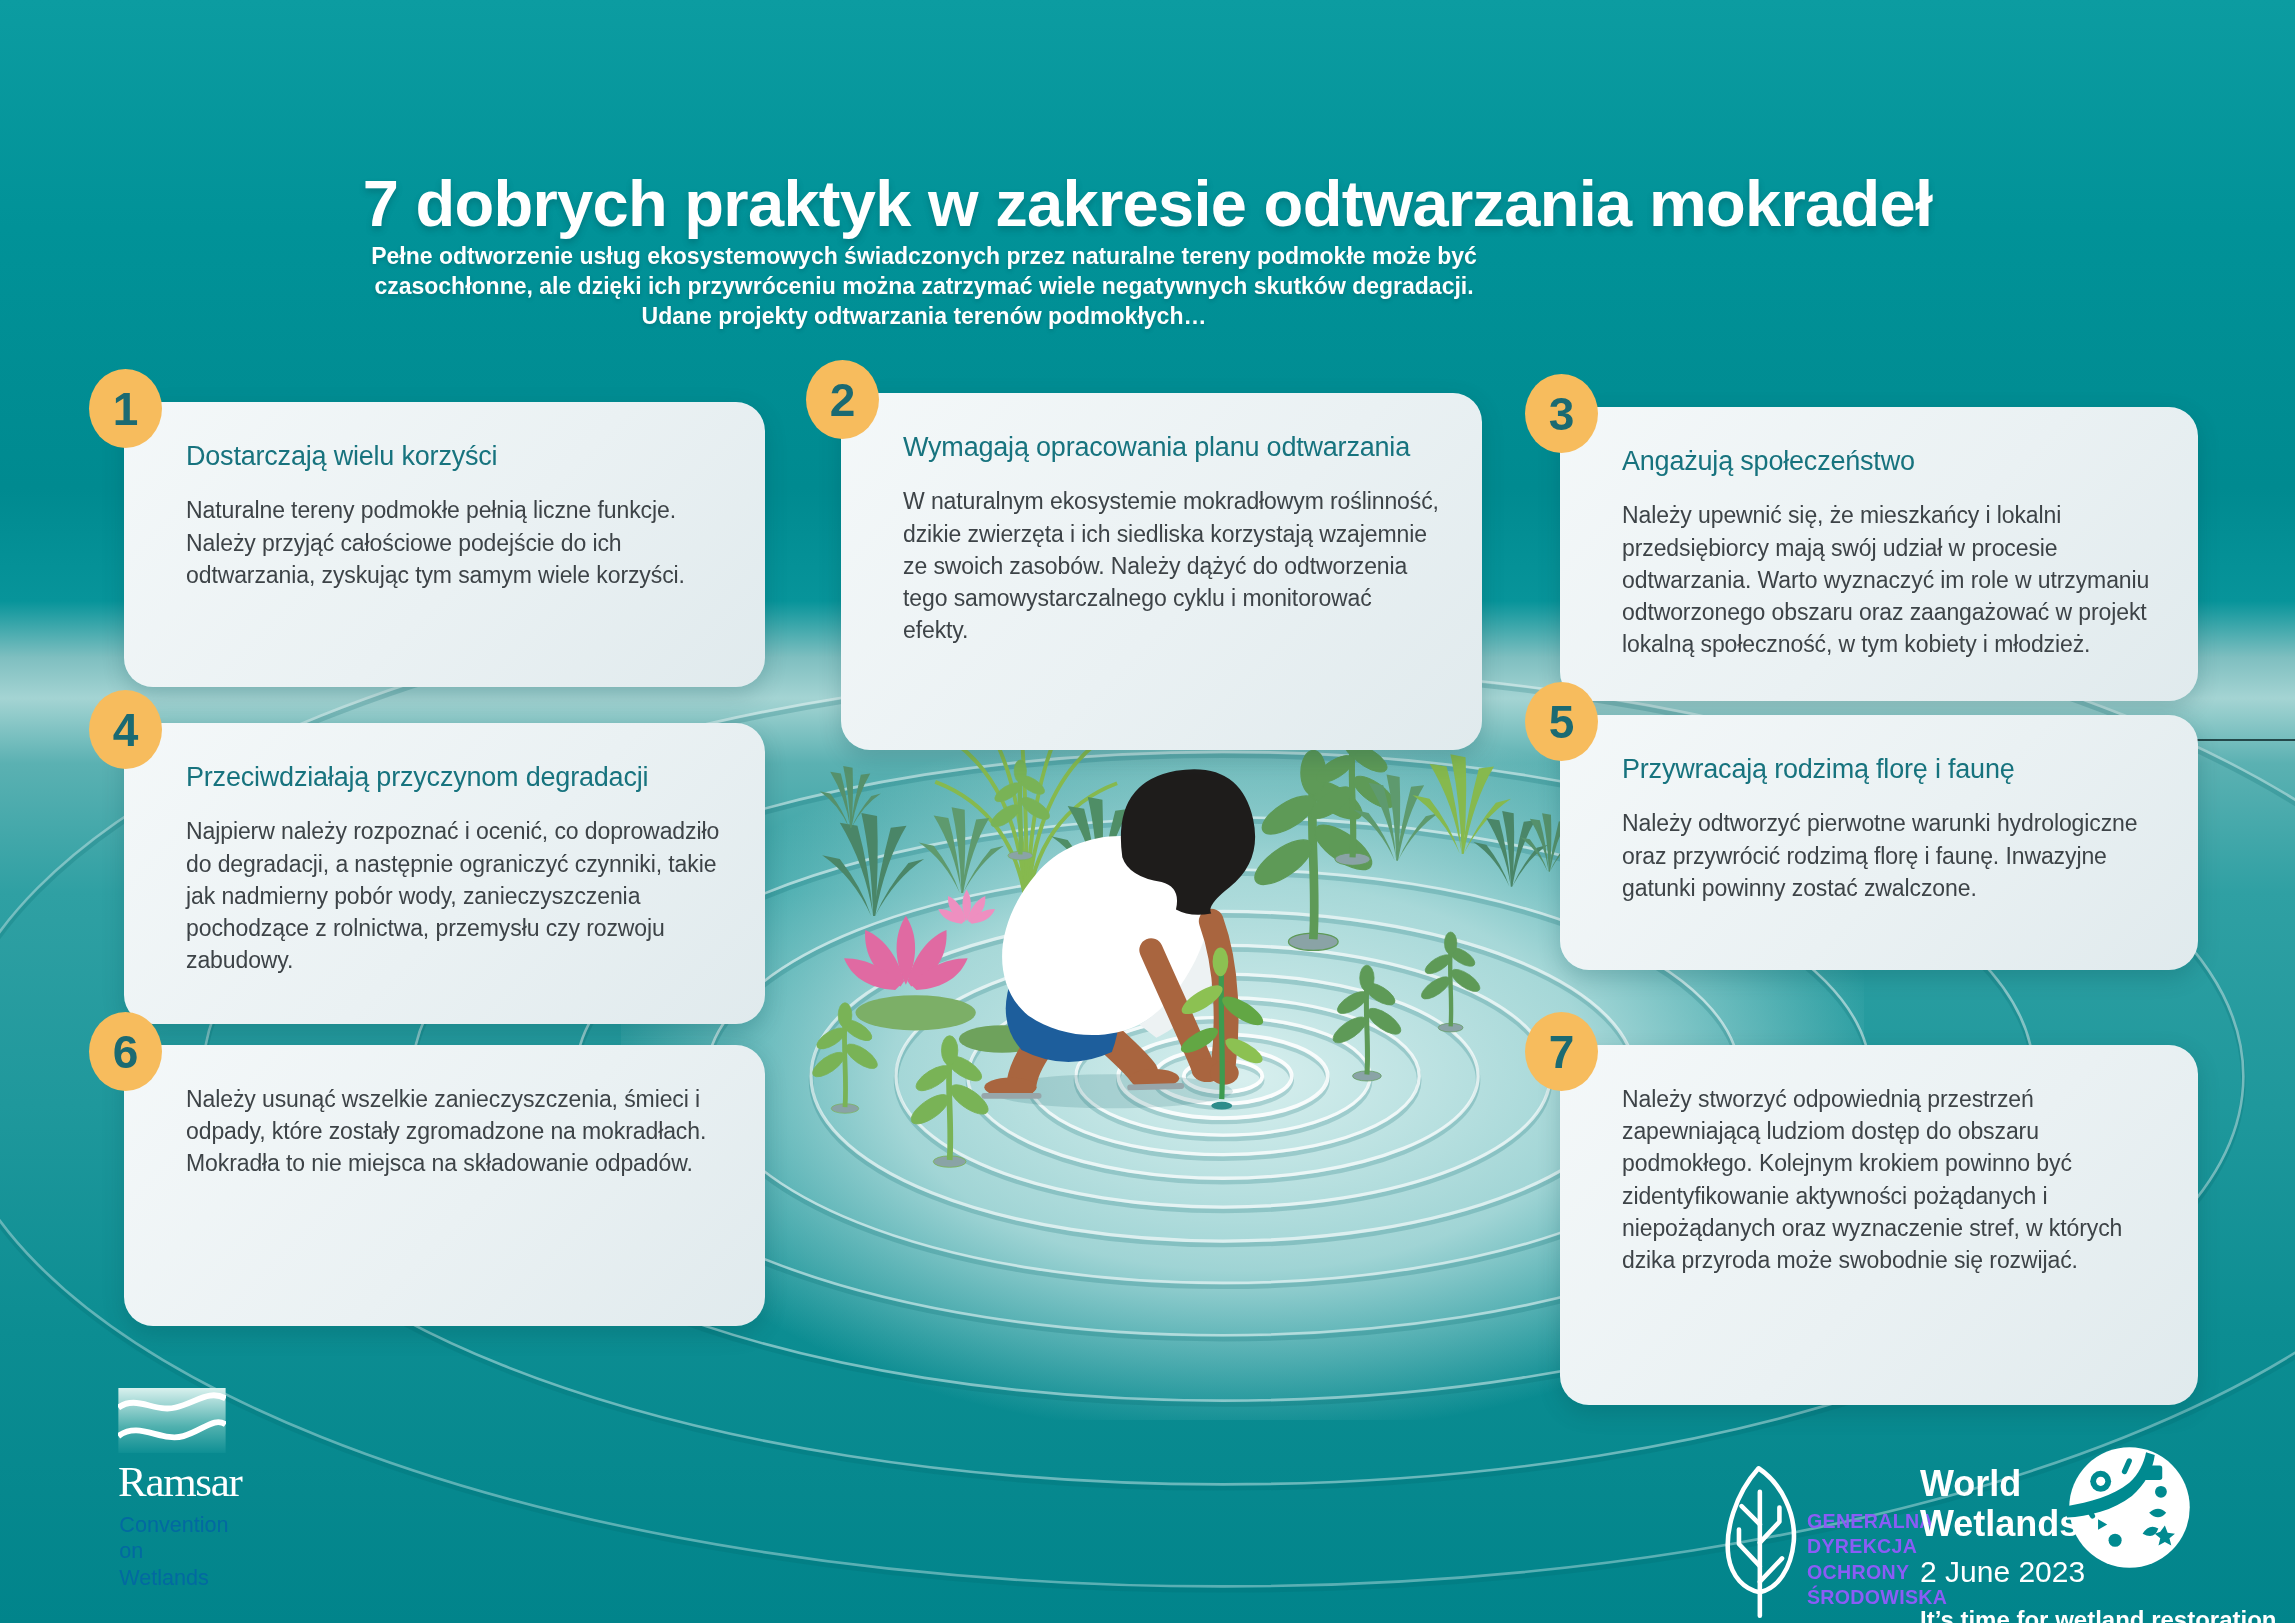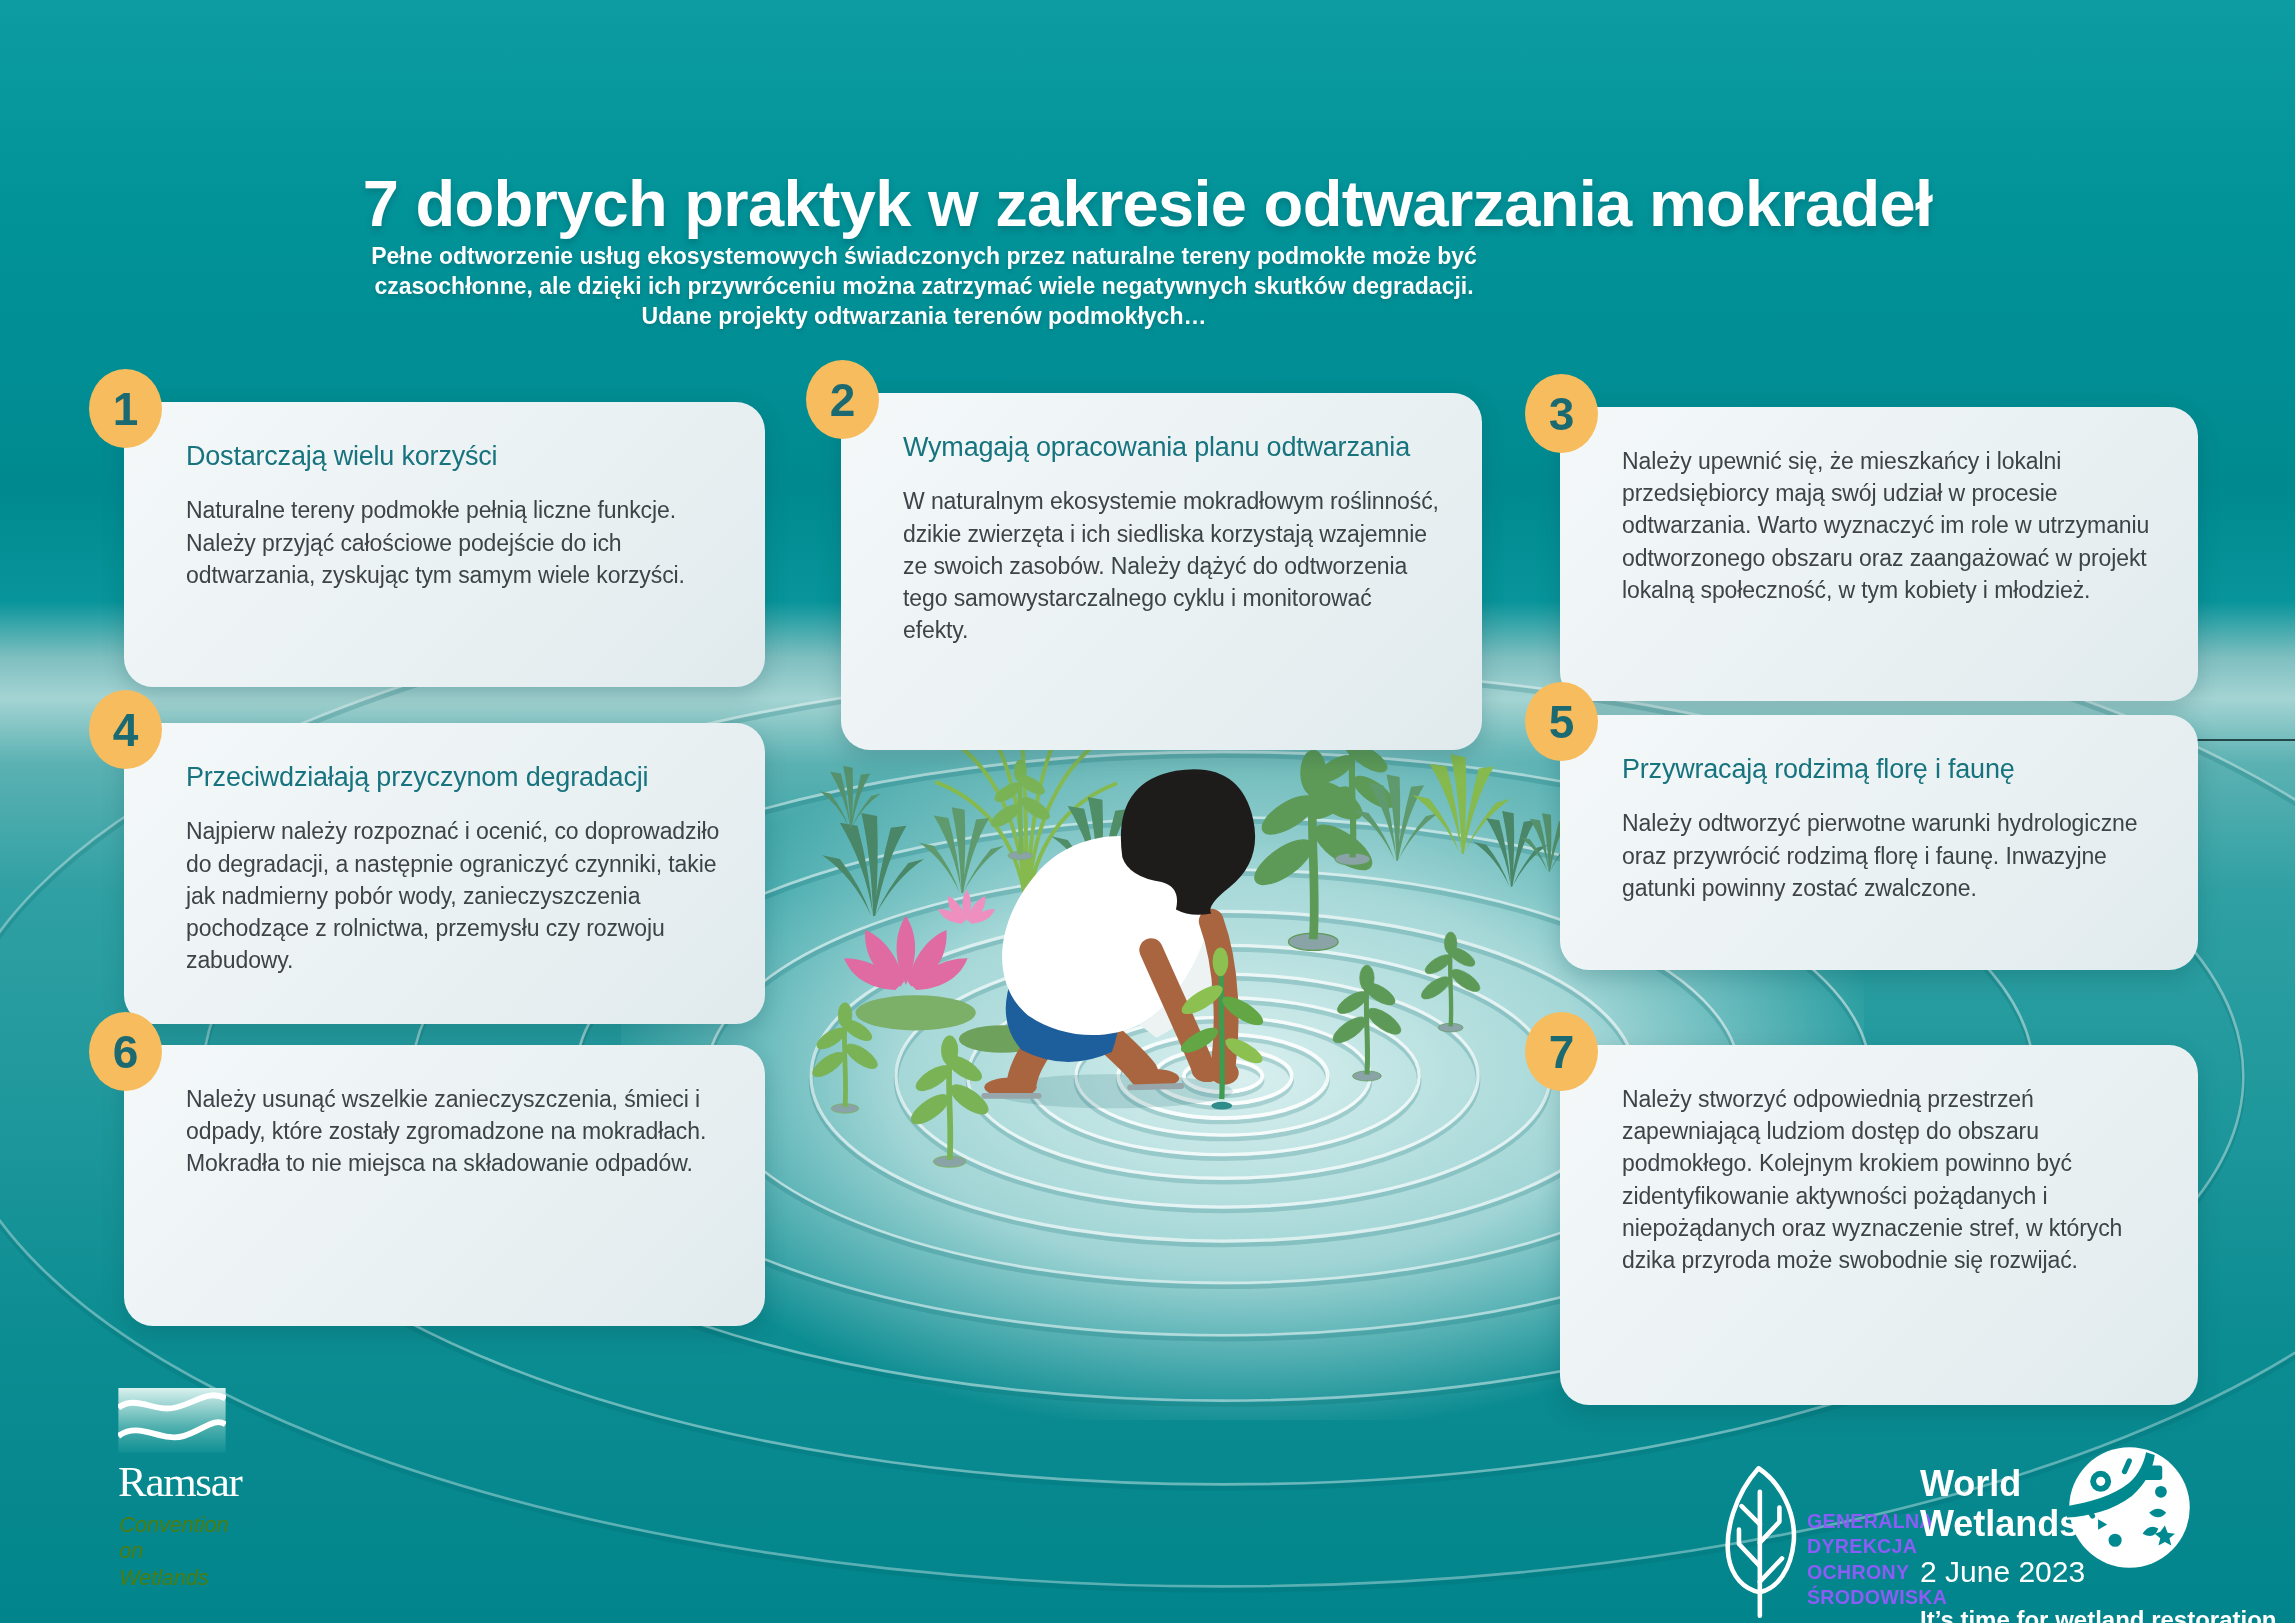--- a/index.html
+++ b/index.html
@@ -74,21 +74,21 @@
   #card-6{left:124px;top:1045px;width:641px;height:281px;}
   #card-7{left:1560px;top:1045px;width:638px;height:360px;}
   
   #ramsar{position:absolute;left:118px;top:1388px;z-index:4;}
   #ramsar-name{
     position:absolute;left:0;top:69px;width:111px;
     font-family:"Liberation Serif",serif;font-size:43px;color:#fff;
     letter-spacing:-1.3px;text-align:center;
   }
   #ramsar-sub{
-    position:absolute;left:1.3px;top:124px;font-size:21.6px;color:#4d7c0f;line-height:1.22;font-style:italic;
+    position:absolute;left:1.3px;top:124px;font-size:21.6px;color:#0369a1;line-height:1.22;
   }
   
   #gdos-leaf{position:absolute;left:1722px;top:1464px;z-index:4;}
   #gdos-text{
     position:absolute;left:1807px;top:1509px;z-index:4;
     font-size:19.6px;font-weight:bold;color:#8b5cf6;line-height:1.3;letter-spacing:0.3px;
   }
   #wwd{position:absolute;left:1920px;top:1464px;z-index:4;color:#fff;}
   #wwd-title{font-size:36px;font-weight:bold;line-height:1.1;margin:0;}
   #wwd-date{font-size:30px;margin-top:11.8px;}
@@ -252,20 +252,21 @@
 </section>
 
 <section class="card" id="card-2">
   <div class="badge">2</div>
   <h3 class="card-title">Wymagają opracowania planu odtwarzania</h3>
   <p class="card-body">W naturalnym ekosystemie mokradłowym roślinność, dzikie zwierzęta i ich siedliska korzystają wzajemnie ze swoich zasobów. Należy dążyć do odtworzenia tego samowystarczalnego cyklu i monitorować efekty.</p>
 </section>
 
 <section class="card" id="card-3">
   <div class="badge">3</div>
+  <h3 class="card-title">Angażują społeczeństwo</h3>
   <p class="card-body">Należy upewnić się, że mieszkańcy i lokalni przedsiębiorcy mają swój udział w procesie odtwarzania. Warto wyznaczyć im role w utrzymaniu odtworzonego obszaru oraz zaangażować w projekt lokalną społeczność, w tym kobiety i młodzież.</p>
 </section>
 
 <section class="card" id="card-4">
   <div class="badge">4</div>
   <h3 class="card-title">Przeciwdziałają przyczynom degradacji</h3>
   <p class="card-body">Najpierw należy rozpoznać i ocenić, co doprowadziło do degradacji, a następnie ograniczyć czynniki, takie jak nadmierny pobór wody, zanieczyszczenia pochodzące z rolnictwa, przemysłu czy rozwoju zabudowy.</p>
 </section>
 
 <section class="card" id="card-5">

